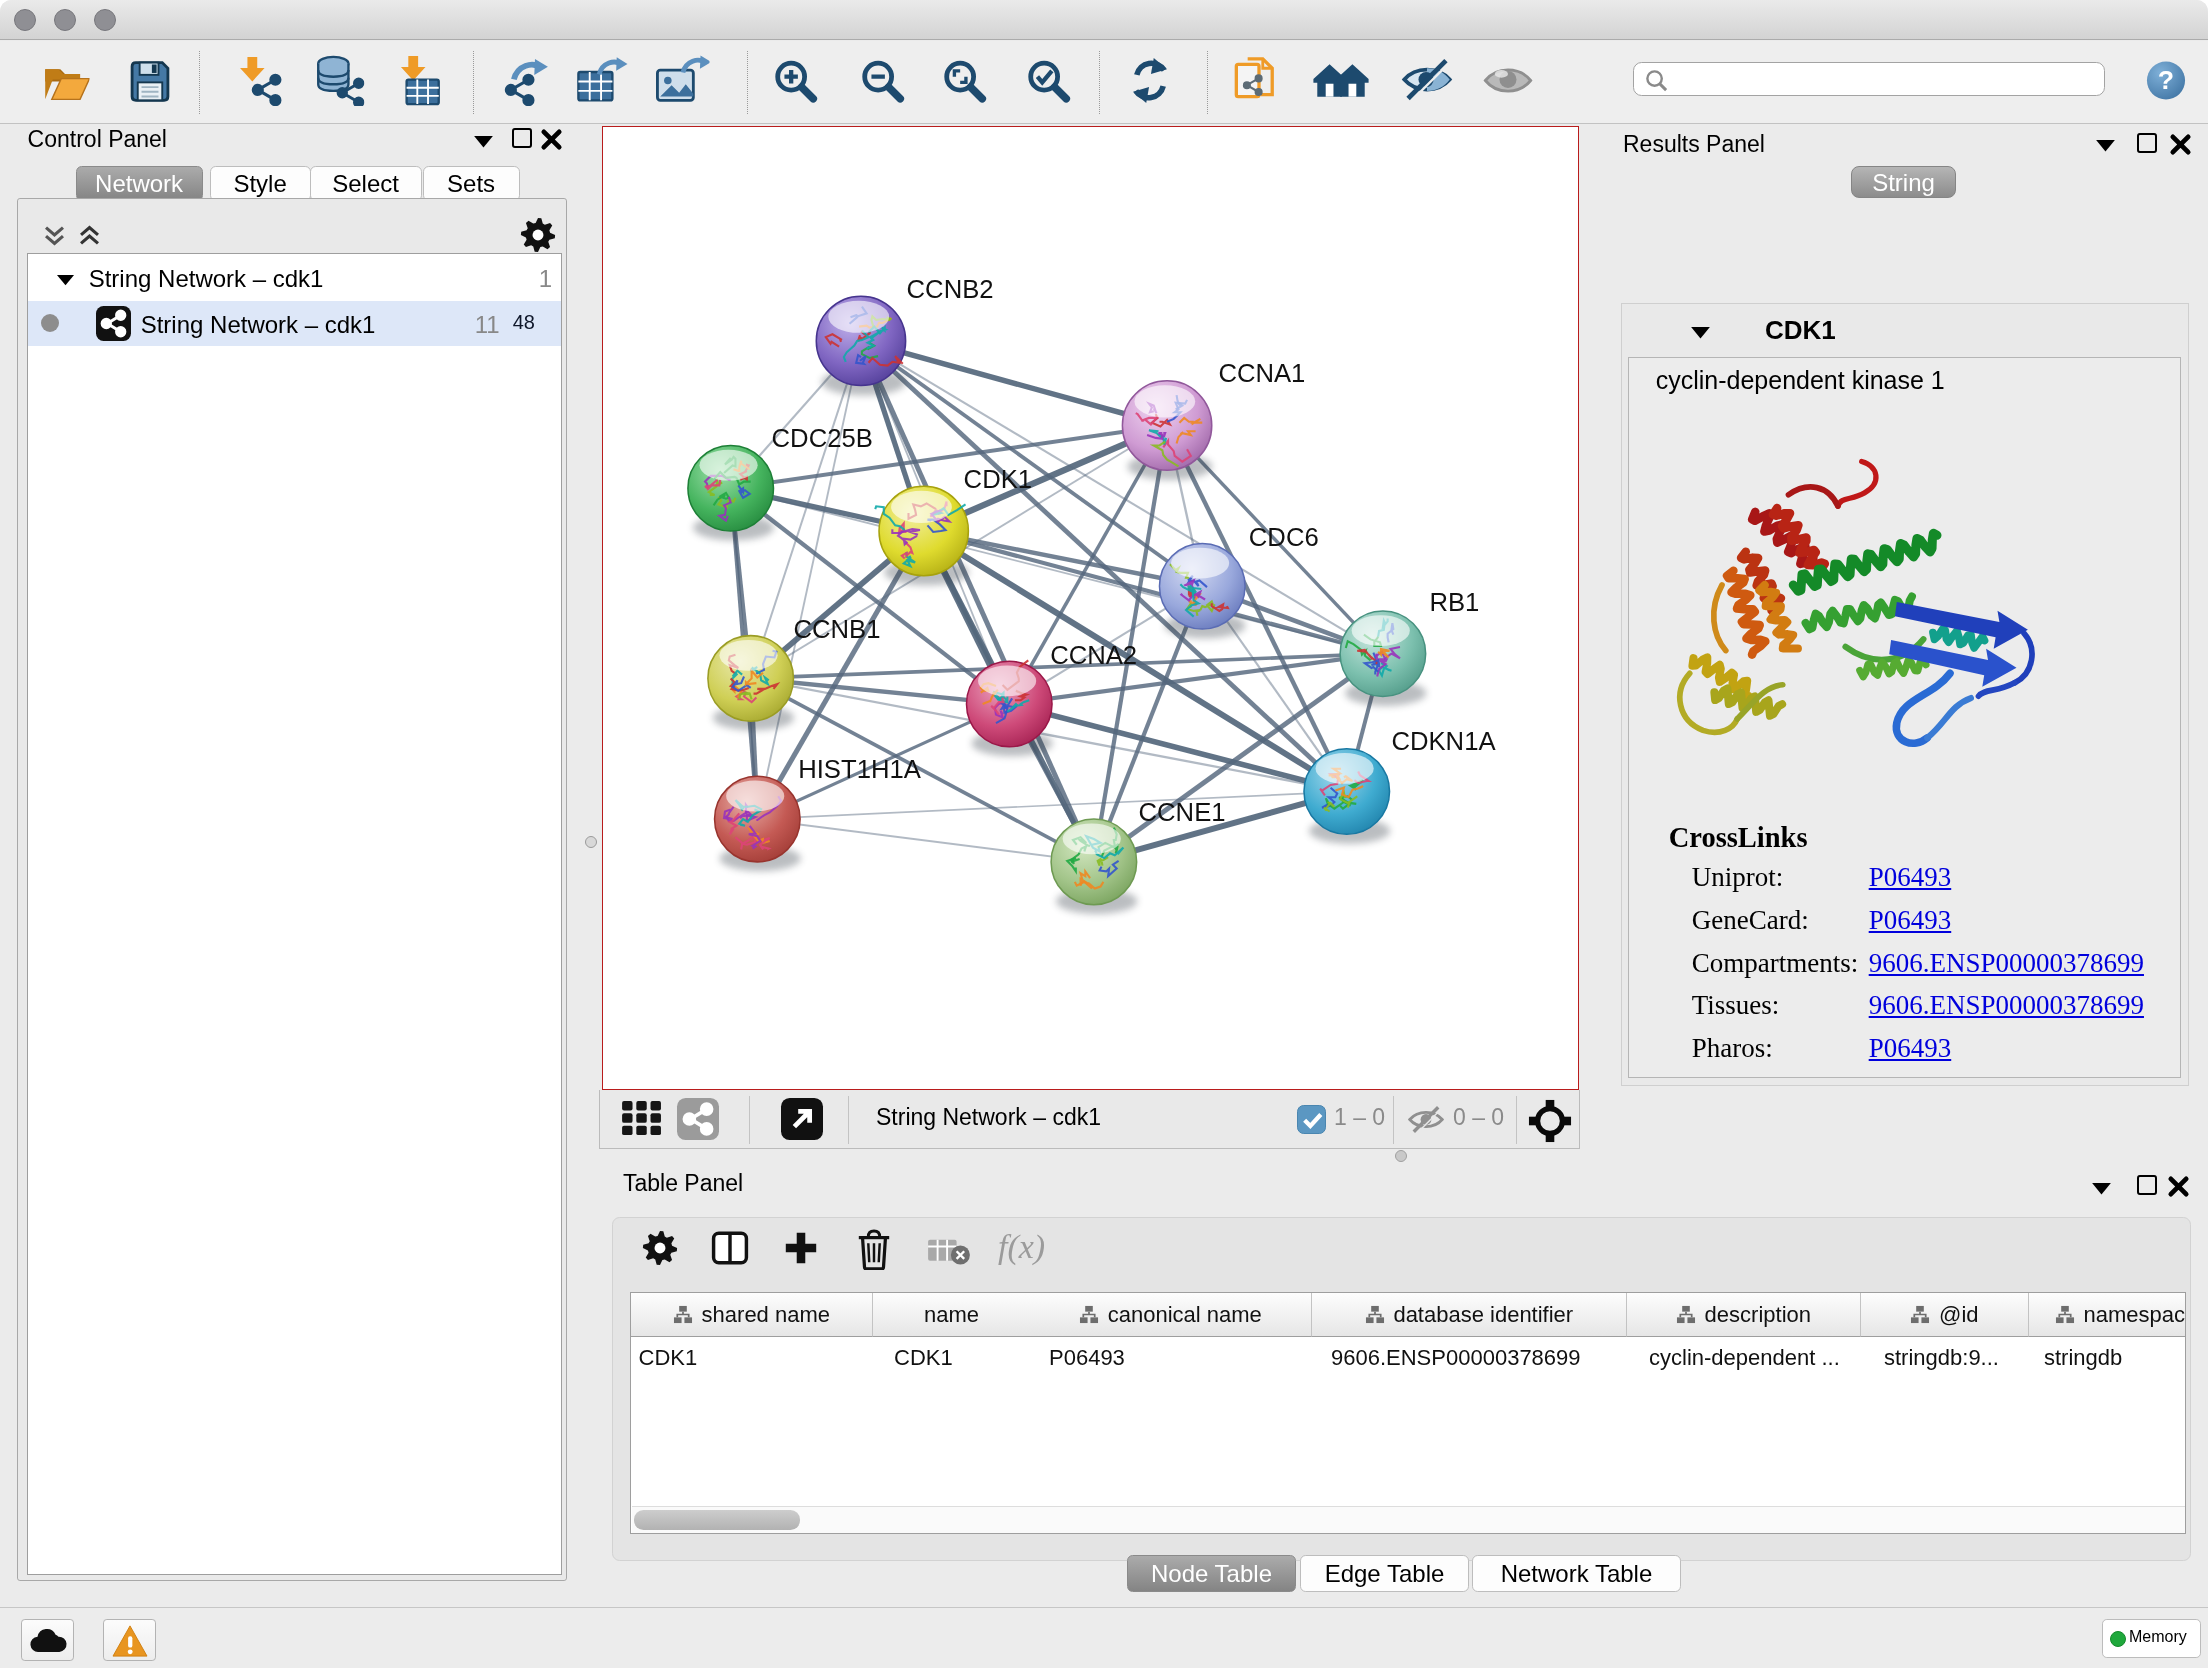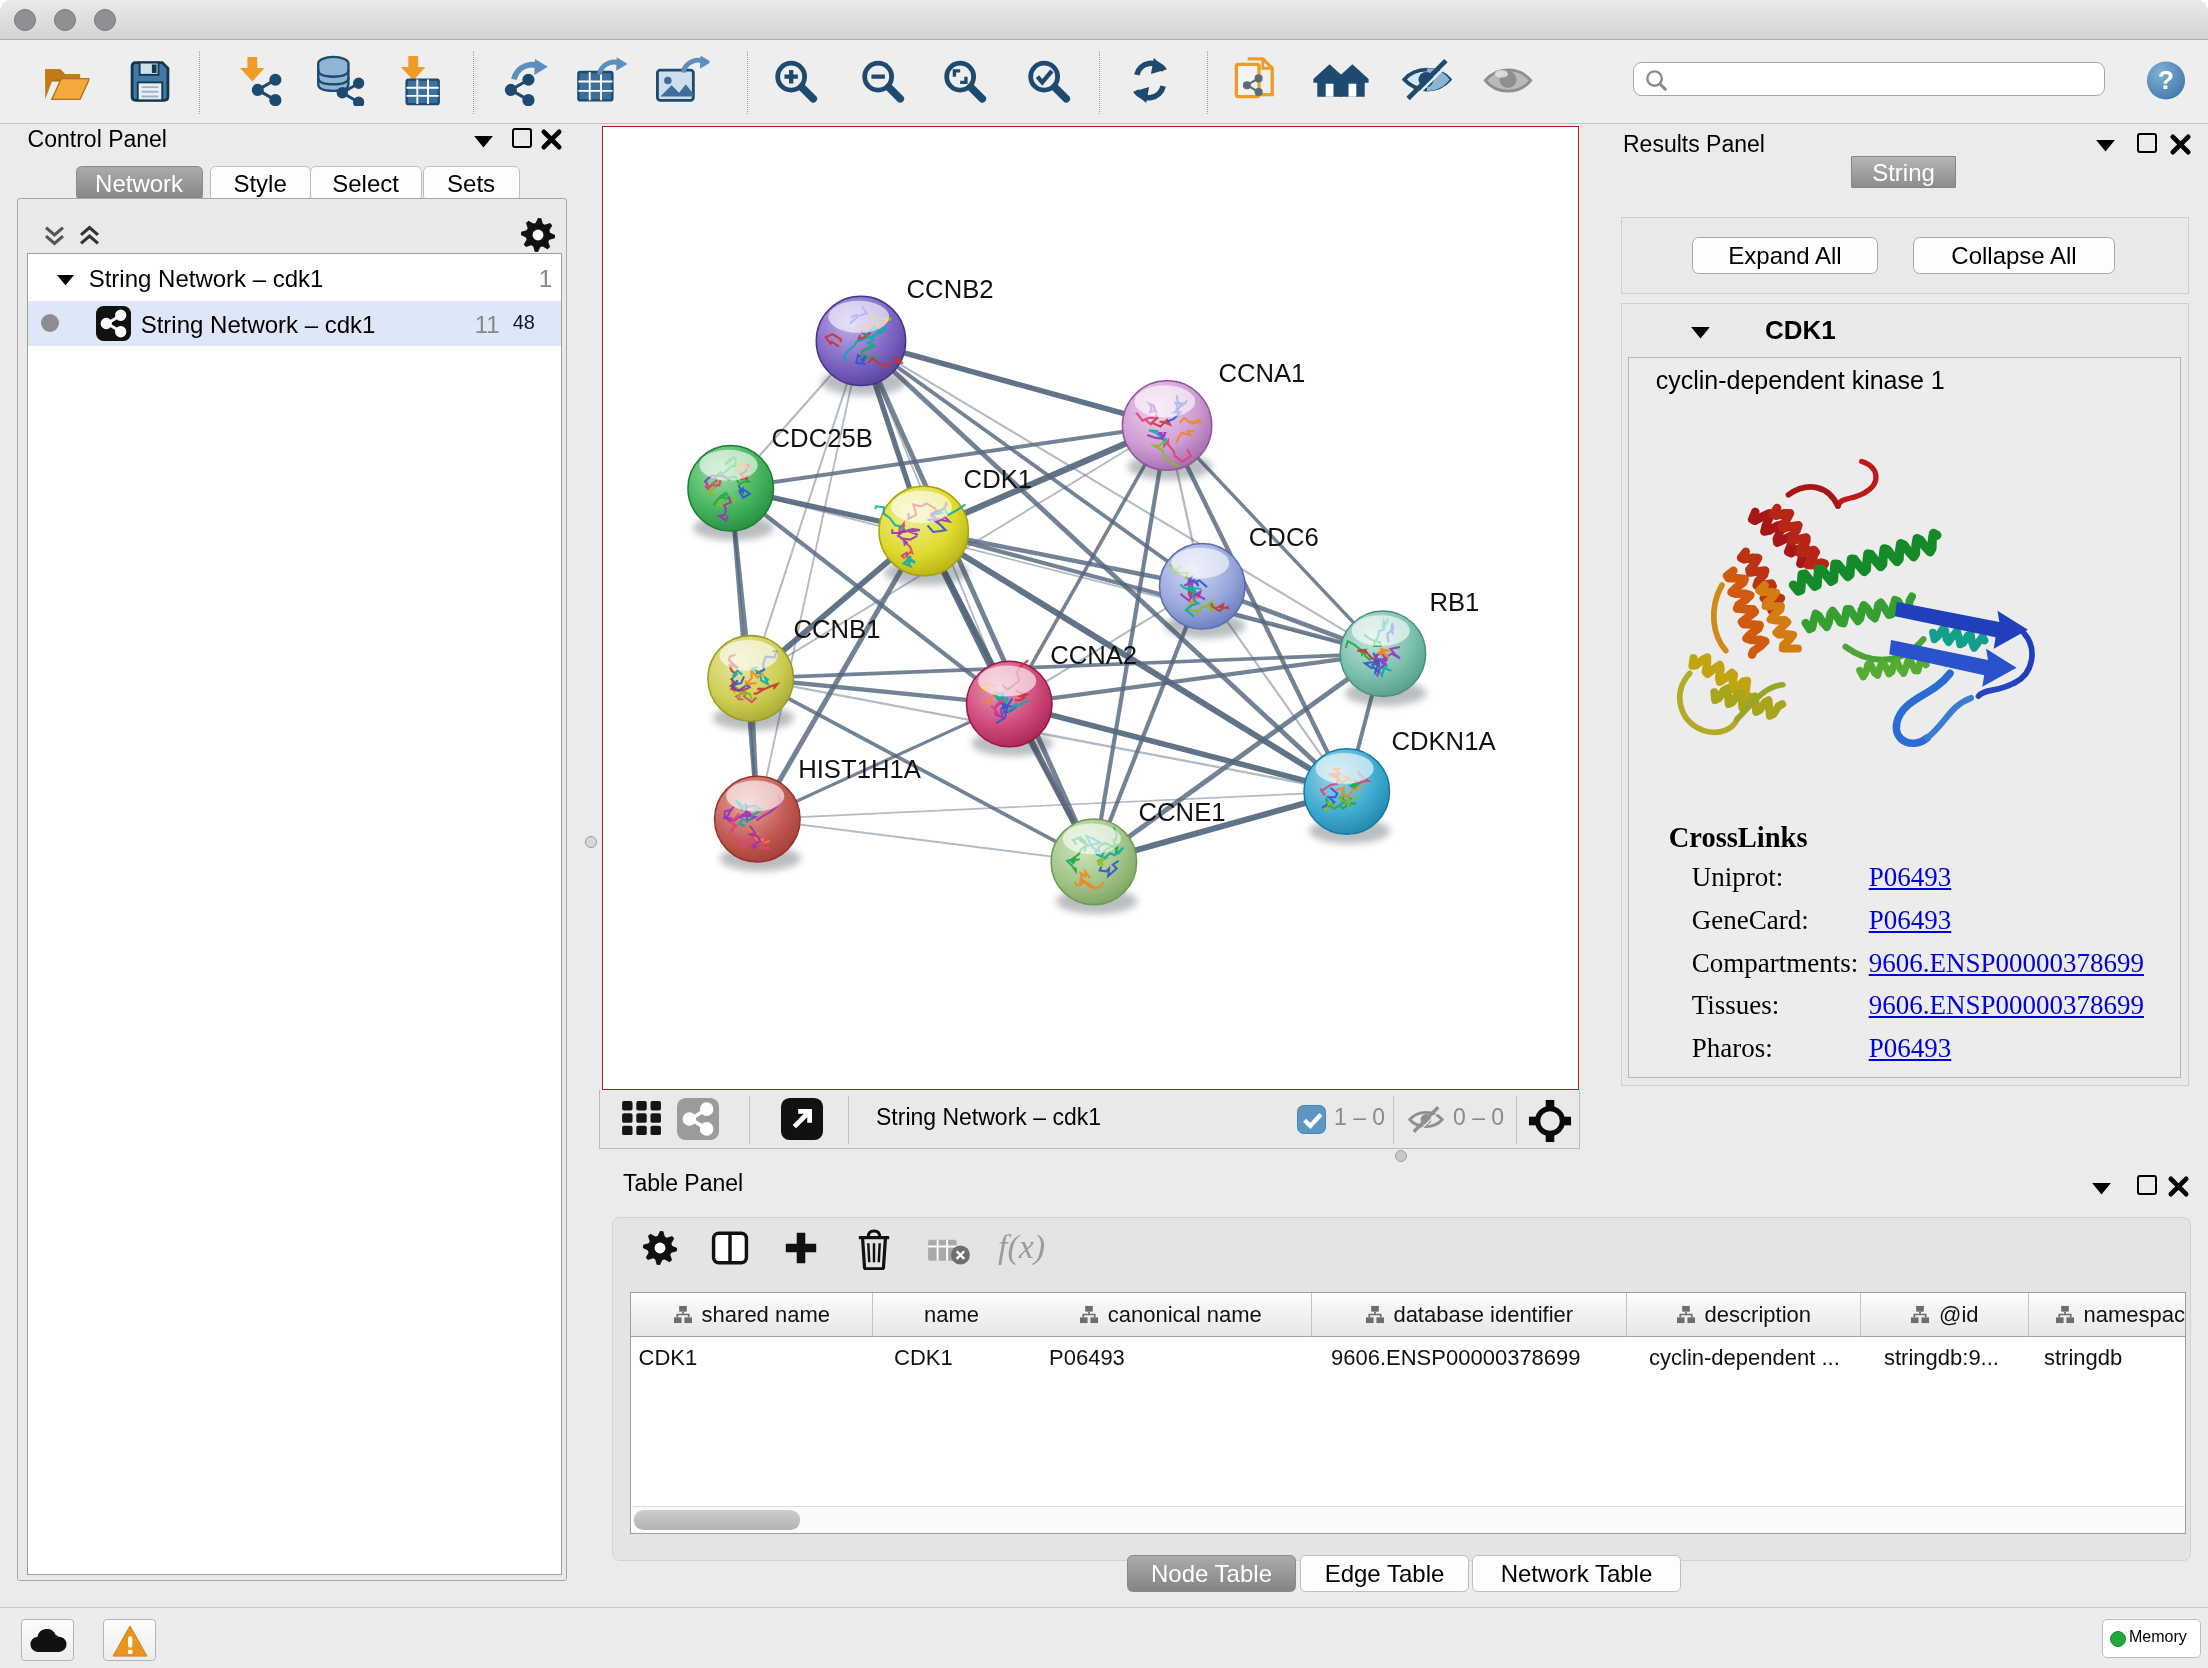--- a/index.html
+++ b/index.html
@@ -558,25 +558,21 @@
     </div>
     <div id="results">
       <div class="abs ptitle" style="left:42px;top:6.7px">Results Panel</div>
       <svg class="abs" style="left:514px;top:14.3px" width="21" height="14.6" viewBox="0 0 20 14">
         <polygon points="1,2 19,2 10,13" fill="#000"></polygon>
       </svg>
       <div class="abs" style="left:556px;top:8.6px;width:20px;height:20px;border:2.4px solid #000;border-radius:2.9px"></div>
       <svg class="abs" style="left:588px;top:8.6px" width="23" height="23" viewBox="0 0 24 24">
         <path d="M4 4 L20 20 M20 4 L4 20" stroke="#000" stroke-width="5" stroke-linecap="round"></path>
       </svg>
-      <div class="abs" style="left:270px;top:32px;width:105px;height:32px;background:linear-gradient(#b5b5b5,#8c8c8c);border:1px solid #858585;border-radius:1px;color:#fff;font-size:24px;text-align:center;line-height:31px">String</div>
-      <div class="rbox" style="top:93px;height:77px">
-        <div class="abs" style="left:70px;top:19px;width:186px;height:37px;background:#fdfdfd;border:1px solid #a8a8a8;border-radius:6.7px;font-size:24px;text-align:center;line-height:35px">Expand All</div>
-        <div class="abs" style="left:291px;top:19px;width:202px;height:37px;background:#fdfdfd;border:1px solid #a8a8a8;border-radius:6.7px;font-size:24px;text-align:center;line-height:35px">Collapse All</div>
-      </div>
+      <div class="abs" style="left:270px;top:42px;width:105px;height:32px;background:linear-gradient(#b5b5b5,#8c8c8c);border:1px solid #858585;border-radius:8px;color:#fff;font-size:24px;text-align:center;line-height:31px">String</div>
       <div class="rbox" style="top:179px;height:783px">
         <svg class="abs" style="left:68px;top:21px" width="21" height="14.6" viewBox="0 0 20 14">
           <polygon points="1,2 19,2 10,13" fill="#000"></polygon>
         </svg>
         <div class="abs" style="left:143px;top:11.4px;font-size:26px;font-weight:bold">CDK1</div>
         <div class="abs" style="left:5.7px;top:53px;width:553px;height:721px;background:#ececec;border:1px solid #b5b5b5">
           <div class="abs" style="left:27px;top:7.6px;font-size:25px">cyclin-dependent kinase 1</div>
           <div class="abs" style="left:36px;top:89px"><svg width="380" height="314" viewBox="0 0 400 330" style="">
               <path d="M207 15 C 225 20, 228 38, 210 48 C 196 56, 185 52, 182 62" fill="none" stroke="#c01818" stroke-width="5.5" stroke-linecap="round" stroke-linejoin="round"></path>
               <path d="M95 68 L91.8 76.0 L94.7 77.4 L102.8 72.8 L109.7 69.6 L110.2 73.5 L106.2 82.5 L104.6 88.7 L109.7 87.6 L118.2 82.5 L123.3 81.4 L121.7 87.7 L117.7 96.6 L118.2 100.5 L125.1 97.3 L133.2 92.8 L136.1 94.1 L132.9 102.1 L129.7 110.1 L132.6 111.5 L140.7 106.9 L147.6 103.7 L148.1 107.7 L144.1 116.6 L142.5 122.8 L147.6 121.7 L156.1 116.7" fill="none" stroke="#a81717" stroke-width="9" stroke-linecap="round" stroke-linejoin="round"></path>

